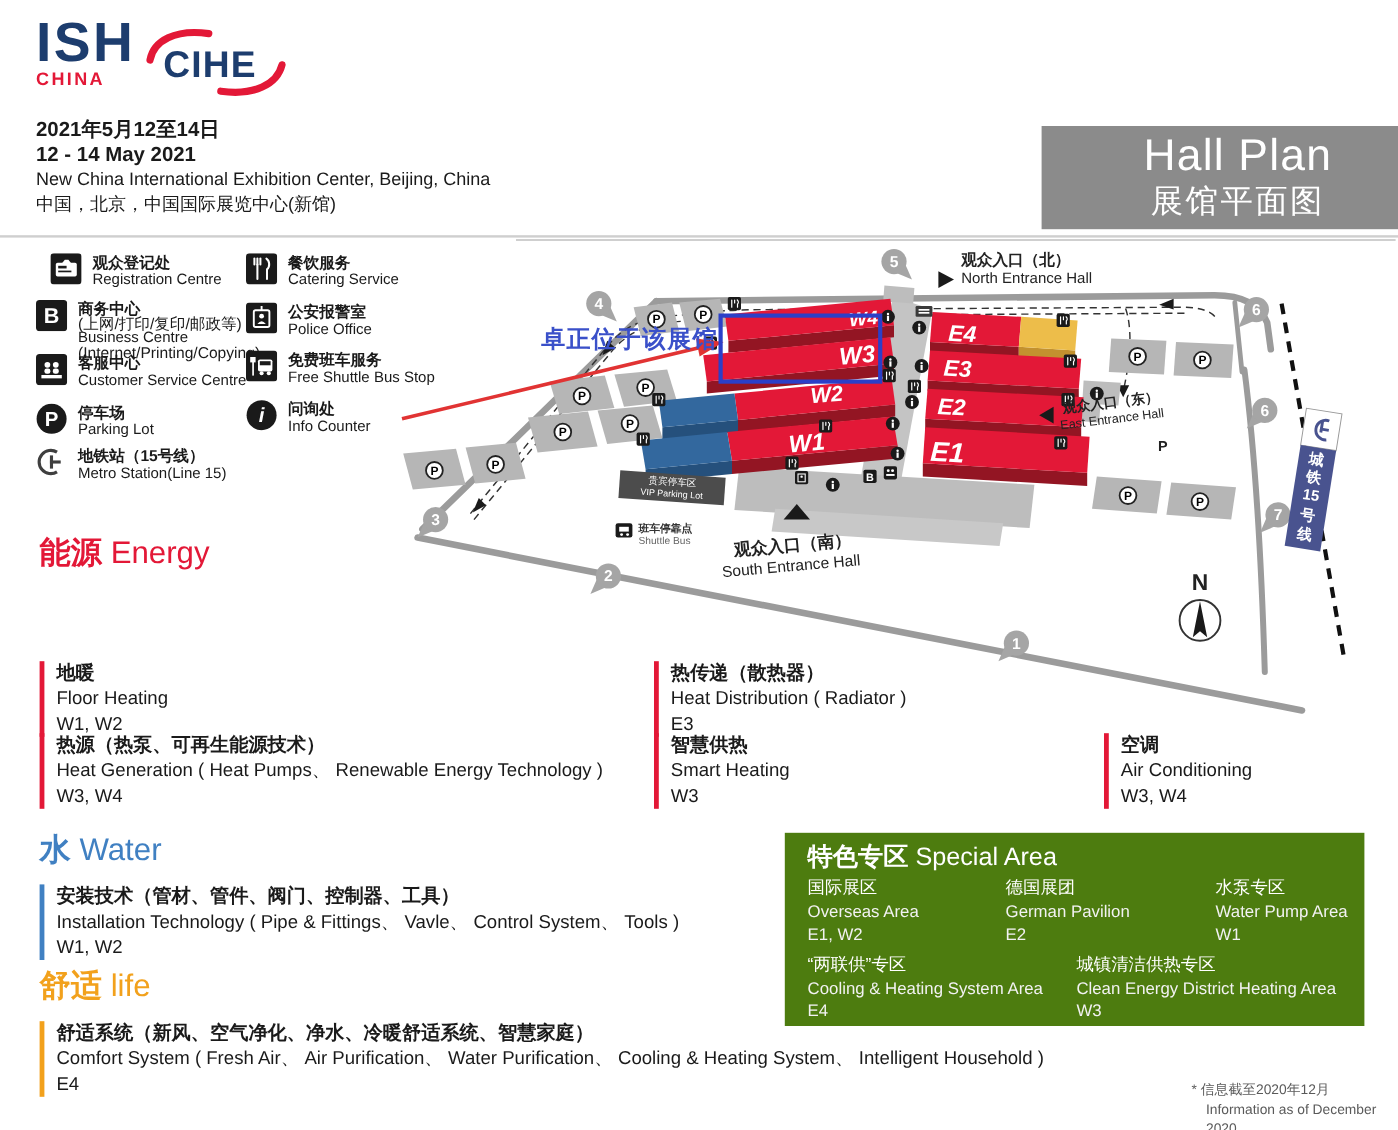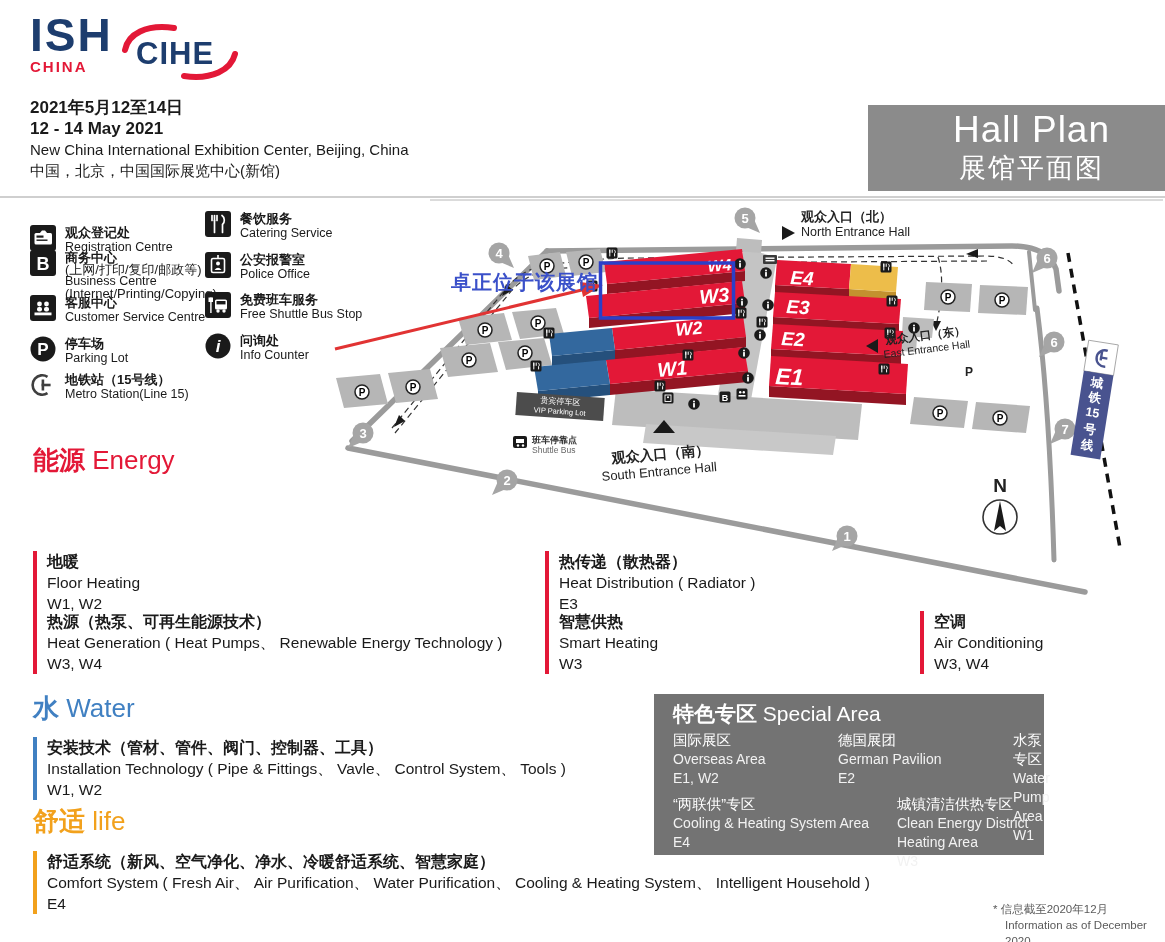--- a/index.html
+++ b/index.html
@@ -29,21 +29,21 @@
 
   
   .sec-head{position:absolute;font-size:26px;line-height:30px;}
   .sh-cn{font-weight:bold;}
   .sec-item{position:absolute;border-left:4px solid #e31837;padding-left:10px;line-height:21px;}
   .si-cn{font-size:16px;font-weight:600;color:#1a1a1a;}
   .si-en{font-size:15.5px;color:#1a1a1a;}
   .si-halls{font-size:15.5px;color:#1a1a1a;}
 
   
-  .sp-box{left:654px;top:694px;width:390px;height:161px;background:#737373;color:#fff;}
+  .sp-box{left:654px;top:694px;width:483px;height:161px;background:#4d7c0f;color:#fff;}
   .sp-head{position:absolute;left:19px;top:6px;font-size:21px;}
   .sp-head .sh-cn{font-weight:bold;}
   .sp-item{position:absolute;line-height:19px;}
   .sp-cn{font-size:14.5px;font-weight:400;}
   .sp-en,.sp-halls{font-size:14px;color:#f2f2f2;}
 
   .footnote{left:993px;top:901px;line-height:16px;color:#5a5a5a;font-size:11.5px;}
   .footnote .fn-en{padding-left:12px;}
 
   svg text{font-family:"Liberation Sans","DejaVu Sans",sans-serif;}
@@ -72,21 +72,21 @@
     <div class="venue-cn">中国，北京，中国国际展览中心(新馆)</div>
   </div>
 
   <div class="abs title-box">
     <div class="title-en">Hall Plan</div>
     <div class="title-cn">展馆平面图</div>
   </div>
 
   <div class="abs divider"></div>
 
-  <div class="abs lg-item" style="left:30px;top:211px;margin-top:14px;">
+  <div class="abs lg-item" style="left:42px;top:211px;">
     <svg class="lg-ic" width="26" height="26" viewBox="0 0 26 26">
       <rect width="26" height="26" rx="3" fill="#1a1a1a"></rect>
       <path d="M9.5,8.5 L12,5.5 L15,5.5 L17.5,8.5 Z" fill="#fff"></path>
       <rect x="4.5" y="8" width="17.5" height="11.5" rx="1.5" fill="#fff"></rect>
       <rect x="6.5" y="10.5" width="7" height="2.2" fill="#1a1a1a"></rect>
       <rect x="6.5" y="14.5" width="11" height="1.4" fill="#1a1a1a"></rect>
     </svg>
     <div class="lg-tx">
       <div class="lg-cn">观众登记处</div>
       <div class="lg-en">Registration Centre</div>

